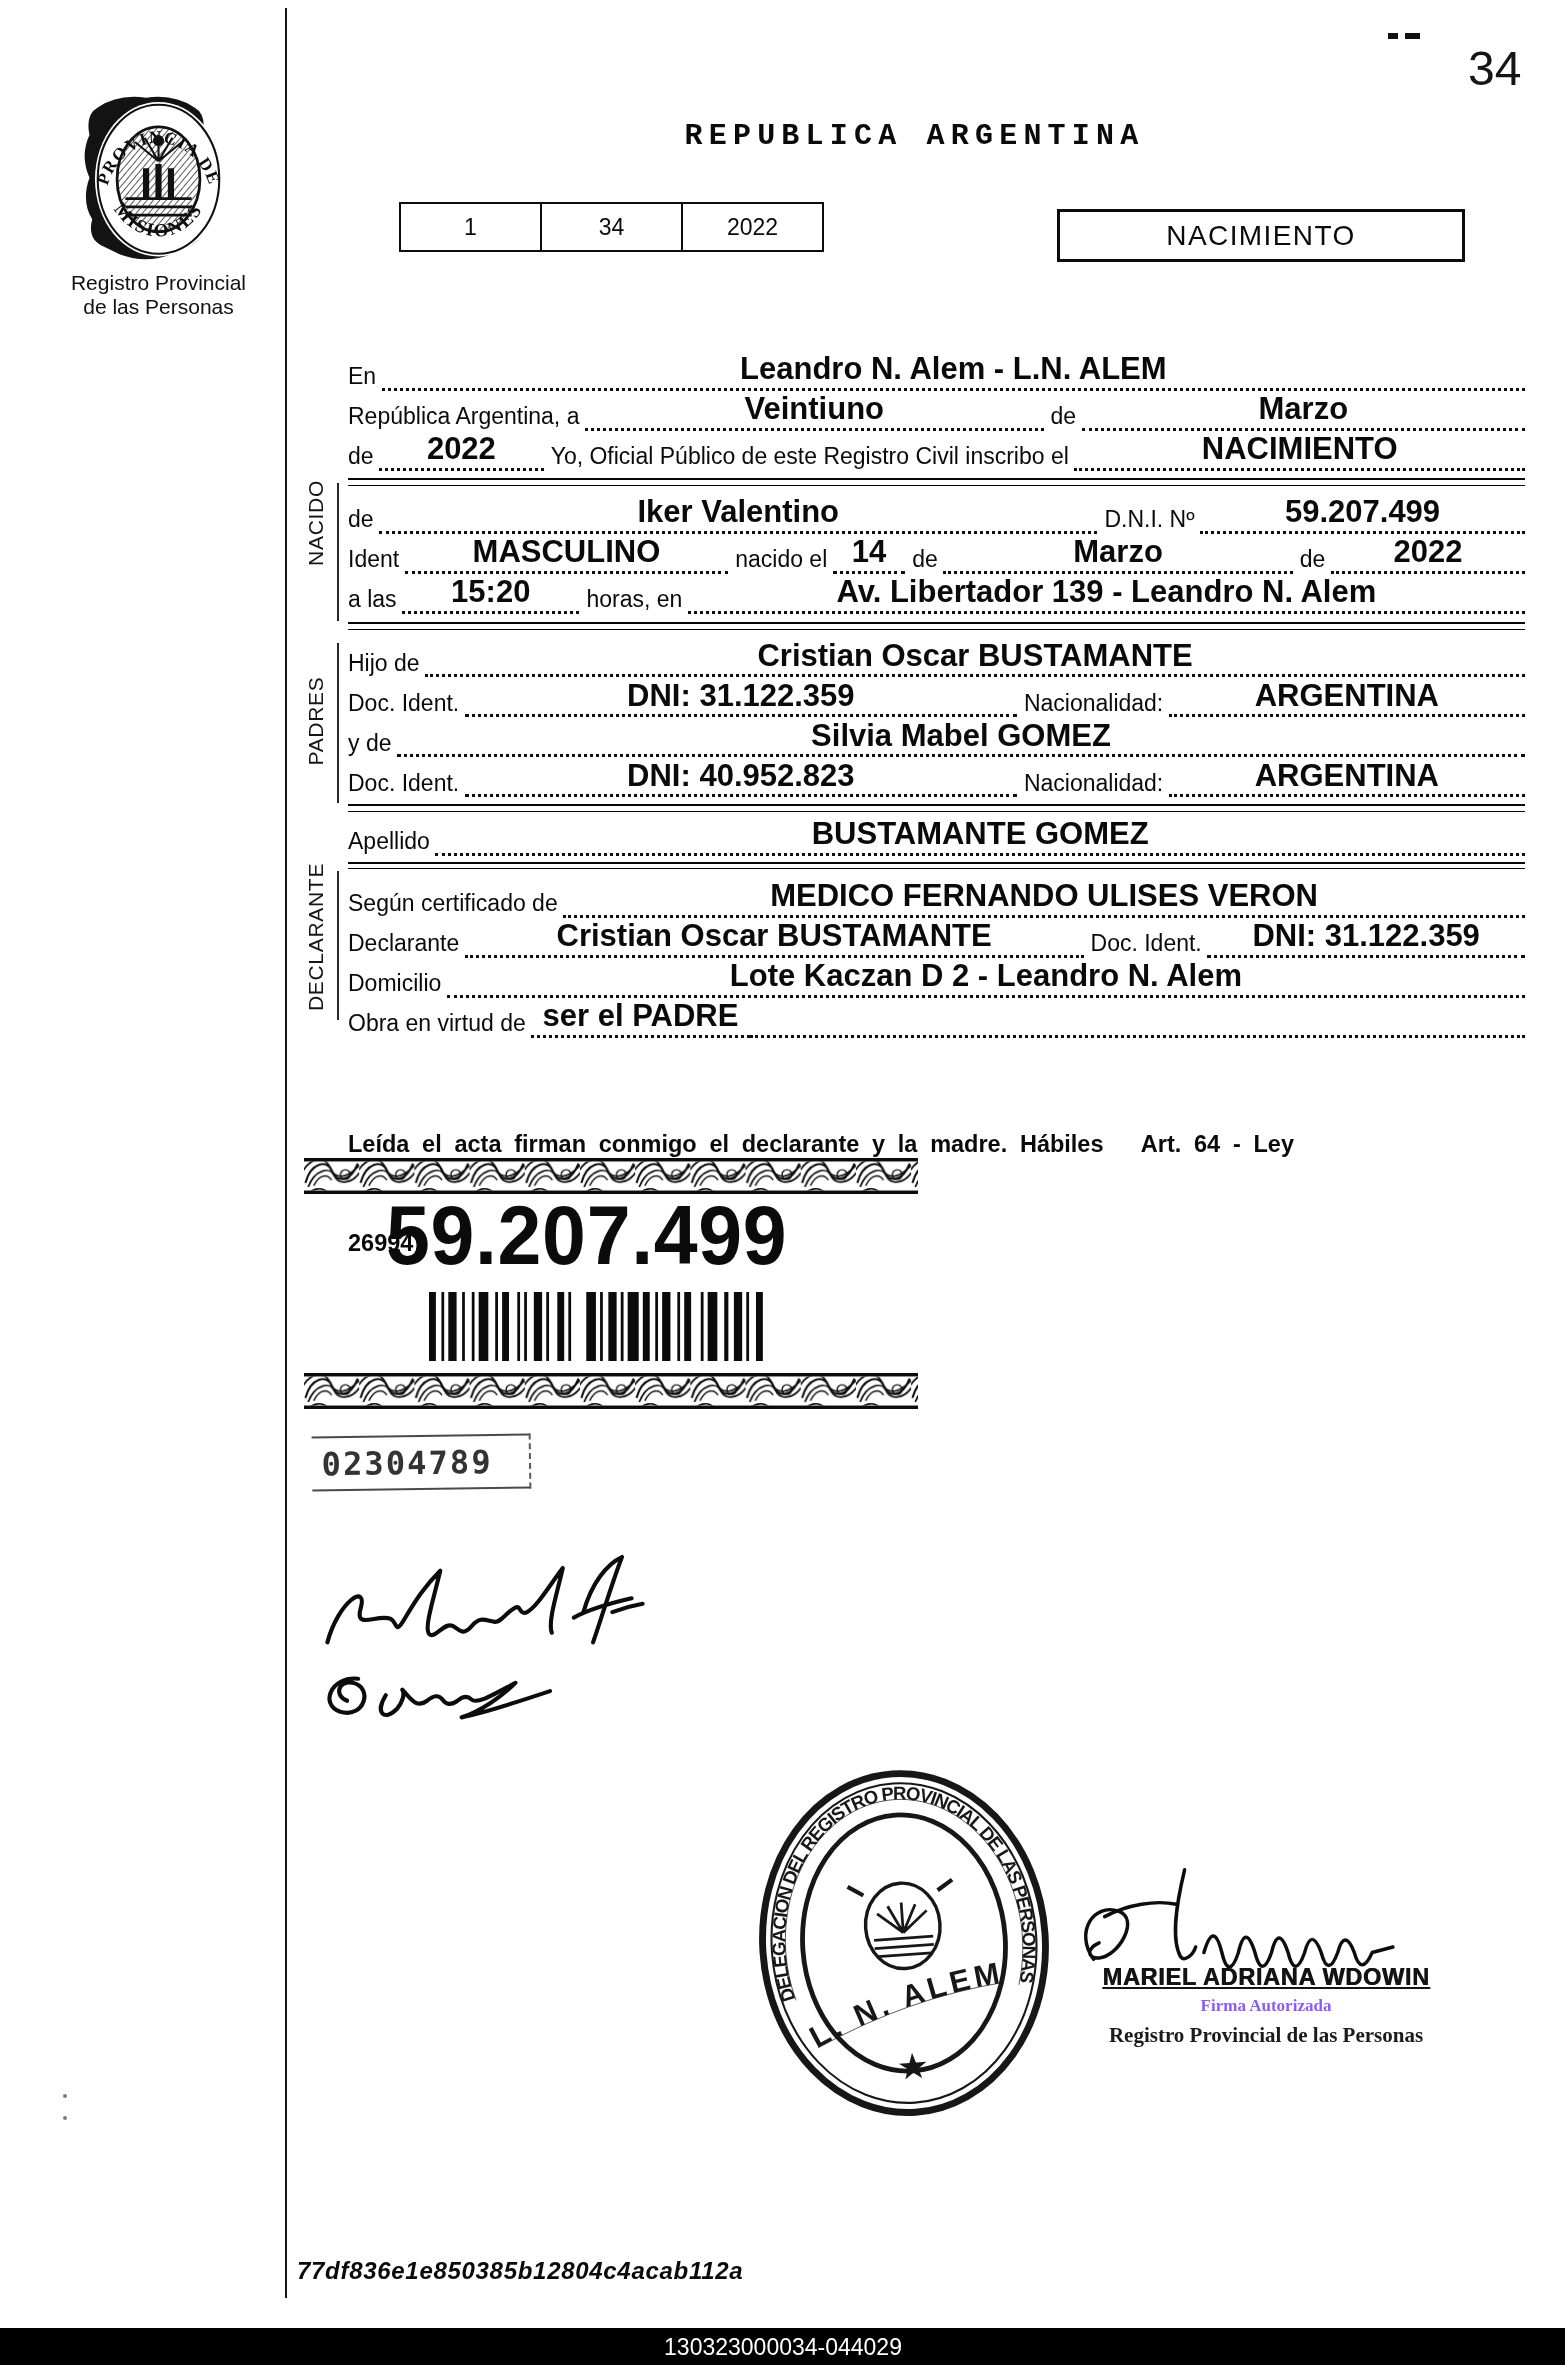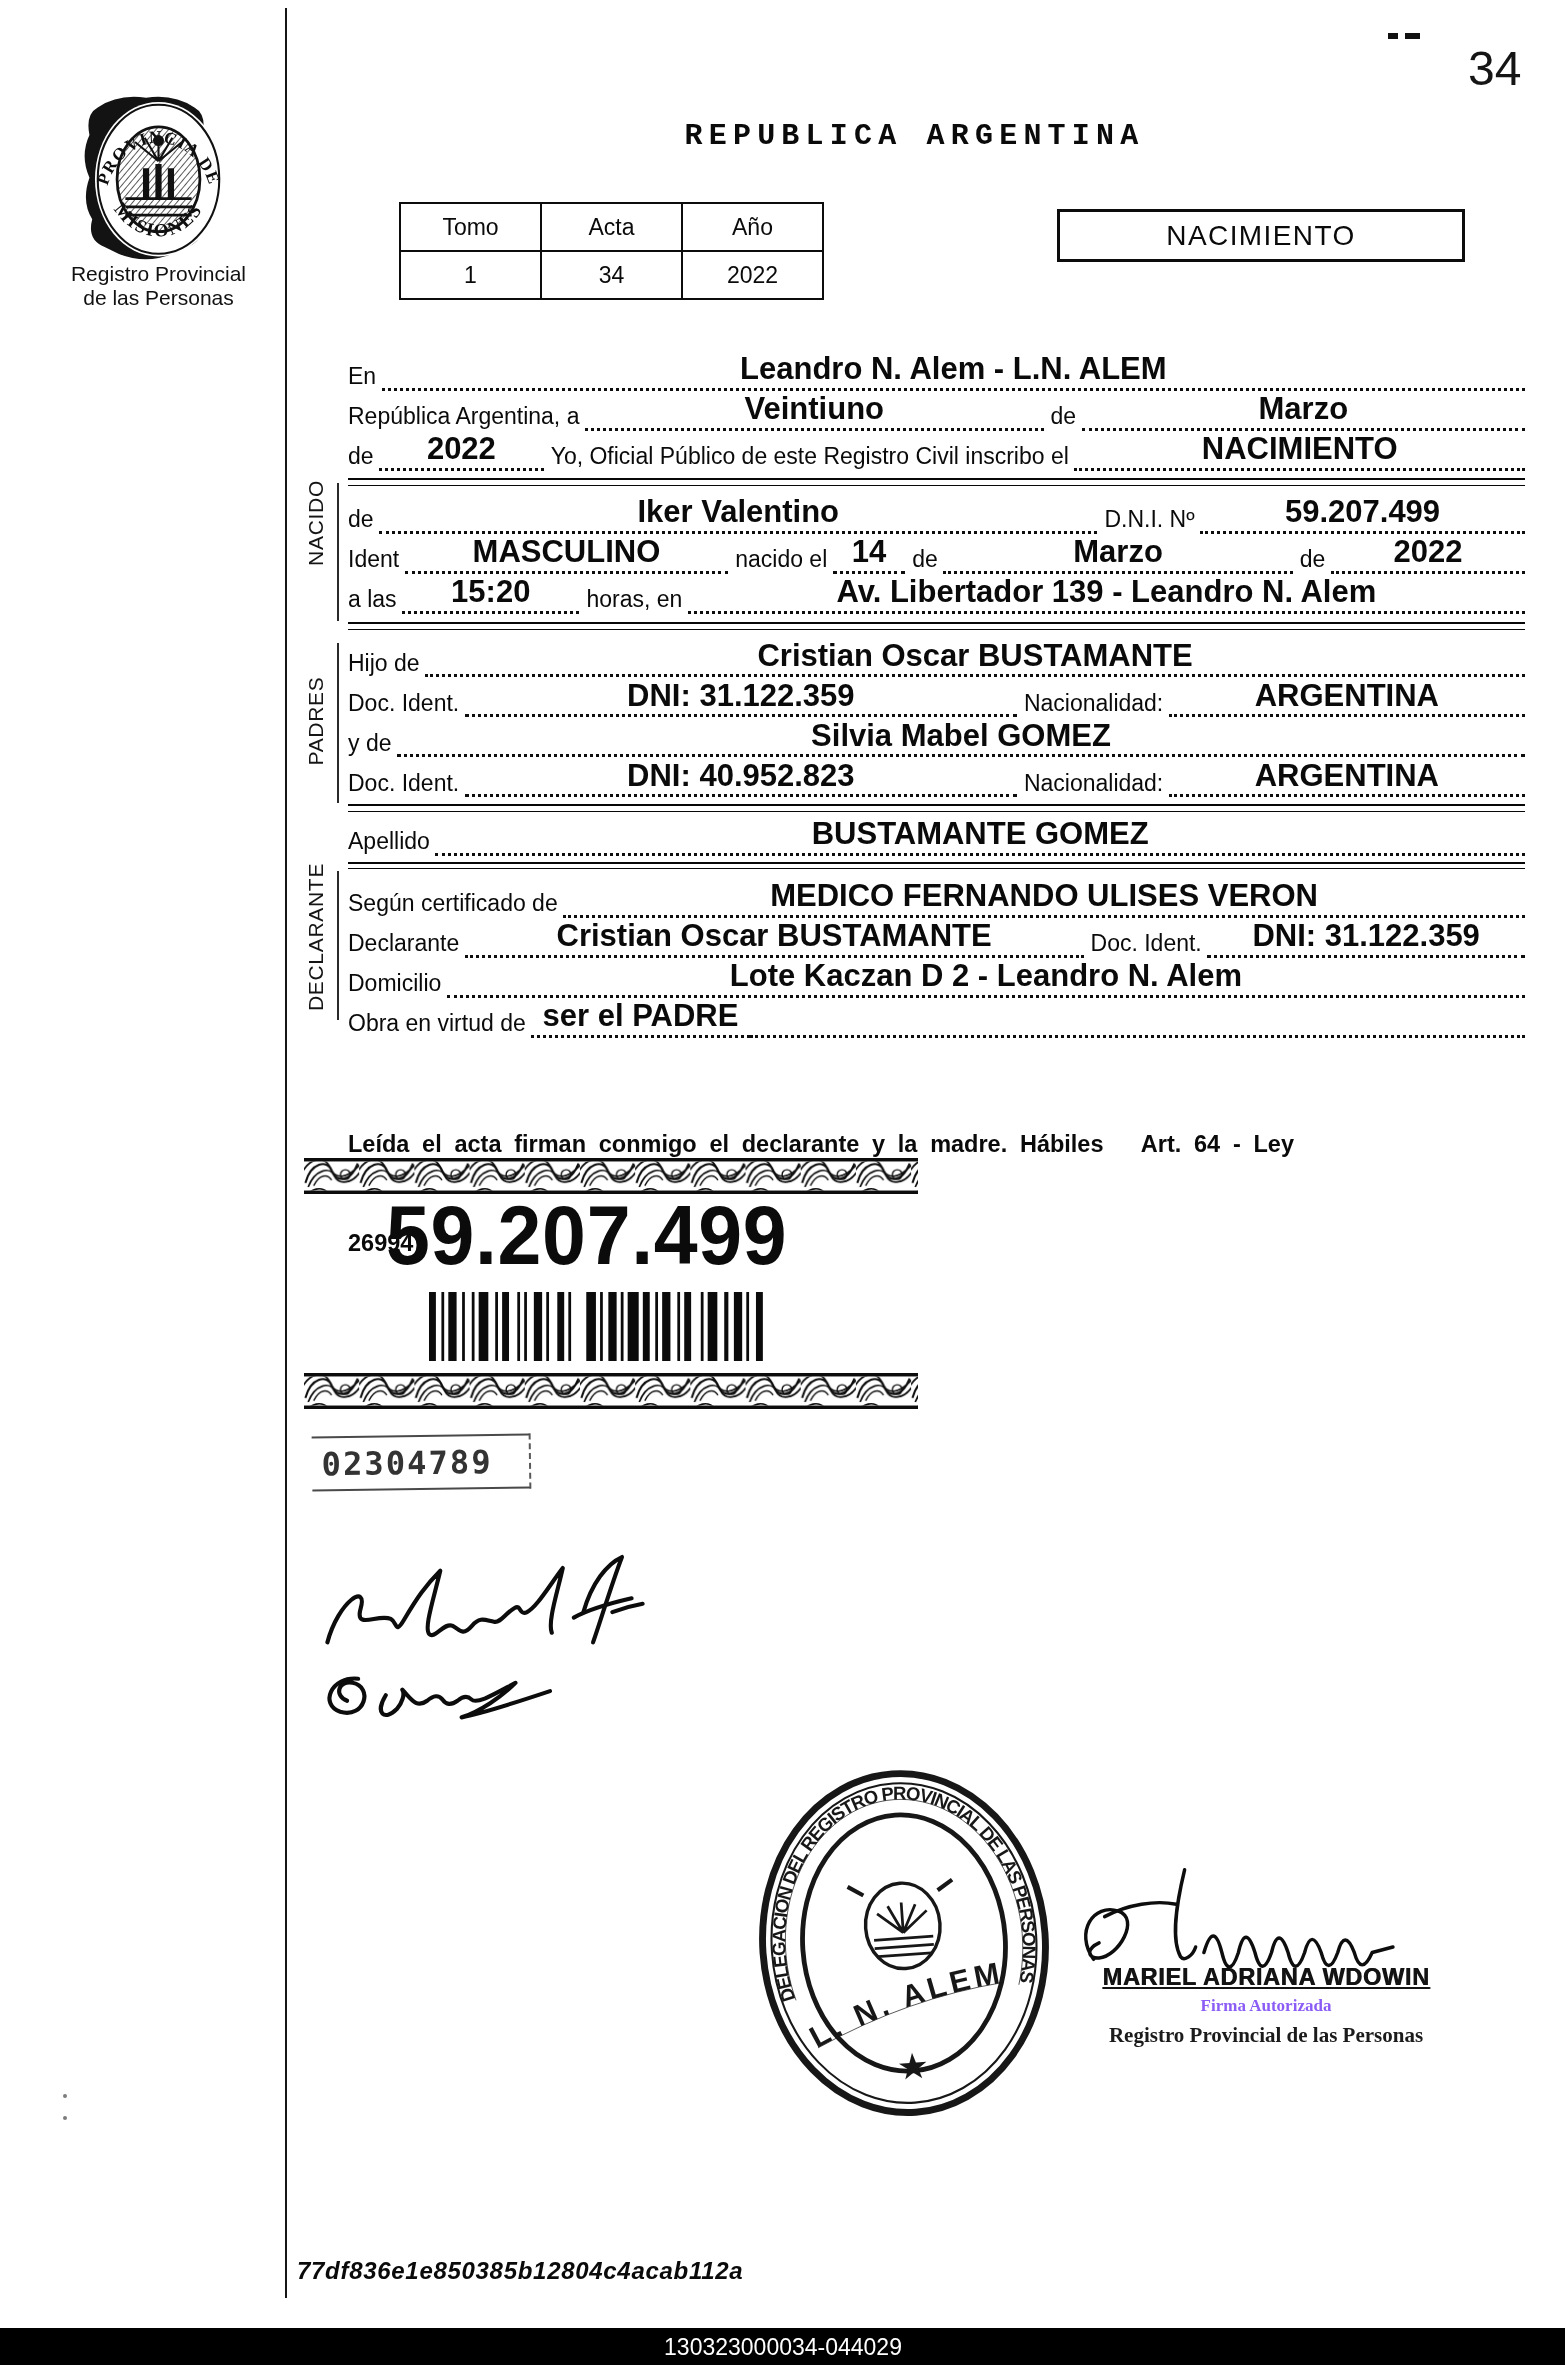--- a/index.html
+++ b/index.html
@@ -10,21 +10,21 @@
   .topmarks{position:absolute;left:1388px;top:33px;}
   .topmarks .dash{display:inline-block;height:5.5px;background:#111;margin-right:7px;vertical-align:top;}
   .topmarks .d1{width:9.7px;} .topmarks .d2{width:15px;}
   .pagenum{position:absolute;left:1468px;top:41px;font-size:48px;color:#151515;}
 
   
   .vline{position:absolute;left:285px;top:8.3px;height:2290px;width:0;border-left:2.1px solid #161616;}
 
   
   .logo{position:absolute;left:77px;top:95px;}
-  .orgname{position:absolute;left:48px;top:262px;width:221px;text-align:center;
+  .orgname{position:absolute;left:48px;top:271px;width:221px;text-align:center;
            font-size:21px;line-height:1.15;color:#111;}
 
   
   .title{position:absolute;left:621px;top:119px;width:587px;text-align:center;
          font-family:"Liberation Mono",monospace;font-weight:bold;font-size:30px;letter-spacing:6.2px;}
   .regtable{position:absolute;left:399px;top:202px;border-collapse:collapse;}
   .regtable td{border:2.8px solid #0c0c0c;width:139px;height:46px;text-align:center;
                font-size:23px;padding:0;}
   .recordbox{position:absolute;left:1057px;top:209px;width:402px;height:47px;border:3.5px solid #0c0c0c;
              display:flex;align-items:center;justify-content:center;font-size:28px;letter-spacing:1.4px;}
@@ -111,25 +111,20 @@
   </div>
   <div class="orgname">
     <div>Registro Provincial</div>
     <div>de las Personas</div>
   </div>
 
   <div class="title">REPUBLICA ARGENTINA</div>
 
   <table class="regtable">
     <tbody>
-        <tr>
-      <td>Tomo</td>
-      <td>Acta</td>
-      <td>Año</td>
-    </tr>
     <tr>
       <td>1</td>
       <td>34</td>
       <td>2022</td>
     </tr>
   </tbody>
     </table>
 
   <div class="recordbox">
     <span>NACIMIENTO</span>

